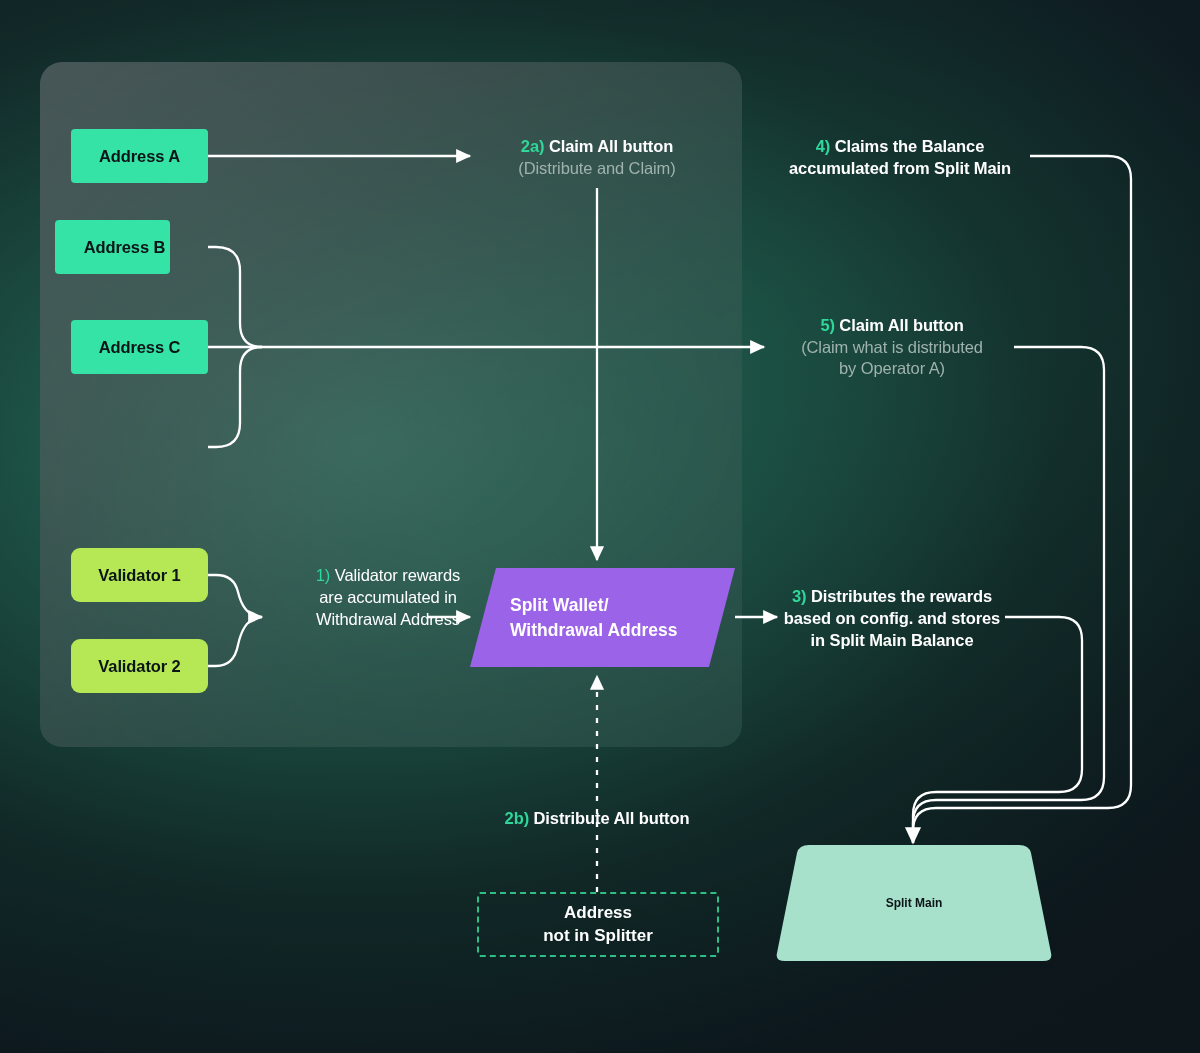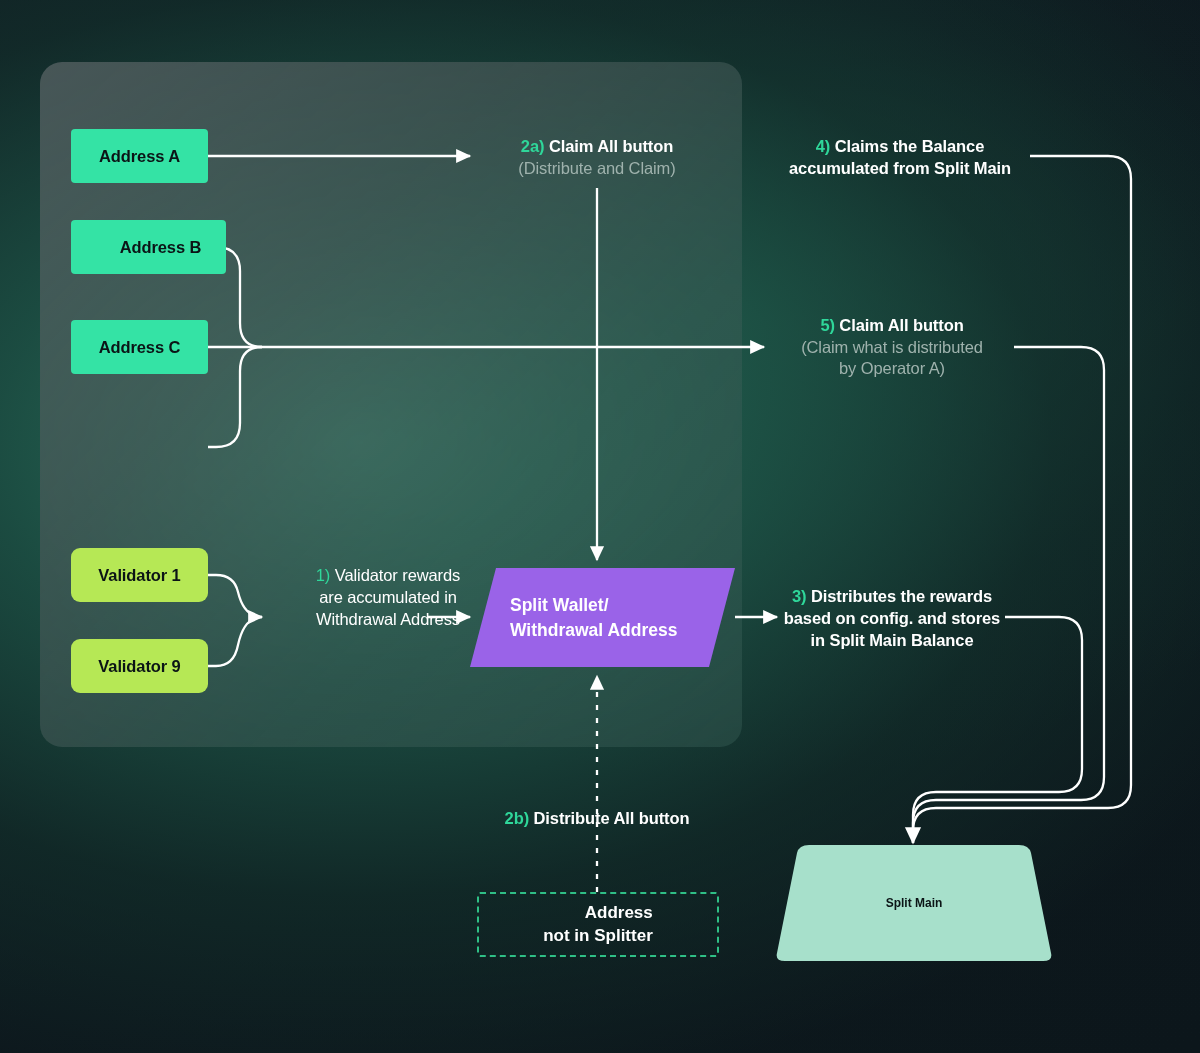--- a/index.html
+++ b/index.html
@@ -53,21 +53,20 @@
     font-weight: bold;
     letter-spacing: -0.1px;
   }
   .node-dashed {
     border: 2px dashed #2fbf86;
     border-radius: 3px;
     color: #ffffff;
     font-size: 17px;
     font-weight: bold;
     line-height: 1.35;
-    text-align: right;
   }
   .node-para {
     color: #ffffff;
     font-size: 17.5px;
     font-weight: bold;
     line-height: 1.38;
     text-align: left;
     justify-content: flex-start;
     padding-left: 40px;
   }
@@ -171,32 +170,32 @@
 
       <path d="M 1014 347 L 1081 347 Q 1104 347 1104 370 L 1104 777 Q 1104 800 1081 800 L 936 800 Q 913 800 913 823 L 913 843"></path>
 
       <path d="M 1005 617 L 1059 617 Q 1082 617 1082 640 L 1082 769 Q 1082 792 1059 792 L 936 792 Q 913 792 913 815 L 913 843"></path>
     </g>
   </svg>
 
   <div class="node node-addr" style="left:71px; top:129px; width:137px; height:54px;">
     <span>Address A</span>
   </div>
-  <div class="node node-addr" style="left:71px; top:220px; width:155px; height:54px;padding-left:24px;">
+  <div class="node node-addr" style="left:55px; top:220px; width:115px; height:54px;padding-left:24px;">
     <span>Address B</span>
   </div>
   <div class="node node-addr" style="left:71px; top:320px; width:137px; height:54px;">
     <span>Address C</span>
   </div>
 
   <div class="node node-val" style="left:71px; top:548px; width:137px; height:54px;">
     <span>Validator 1</span>
   </div>
   <div class="node node-val" style="left:71px; top:639px; width:137px; height:54px;">
-    <span>Validator 9</span>
+    <span>Validator 2</span>
   </div>
 
   <div class="node node-para" style="left:470px; top:568px; width:265px; height:99px;">
     <svg class="para-bg" viewBox="0 0 265 99" preserveAspectRatio="none" xmlns="http://www.w3.org/2000/svg">
       <path d="M 26 0 L 265 0 L 239 99 L 0 99 Z" fill="#9a63e8"></path>
     </svg>
     <span class="para-txt">
       <span>Split Wallet/</span><br>
       <span>Withdrawal Address</span>
     </span>

